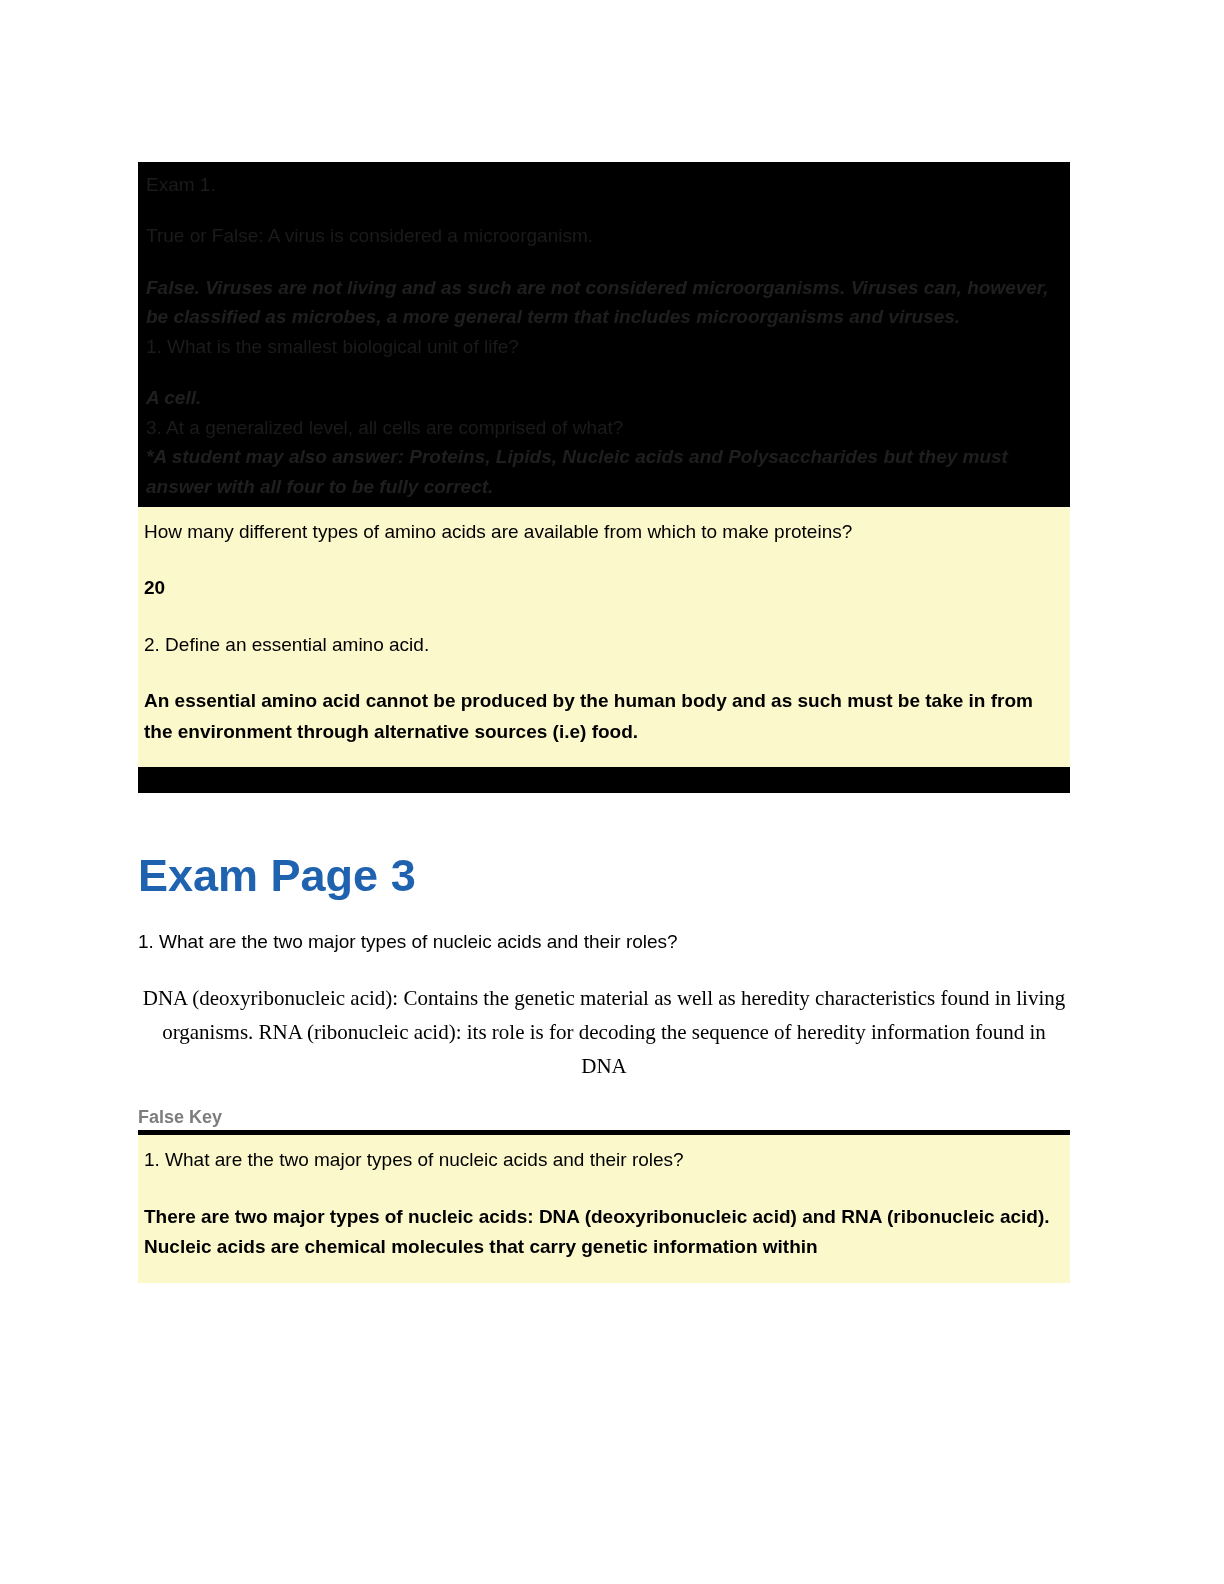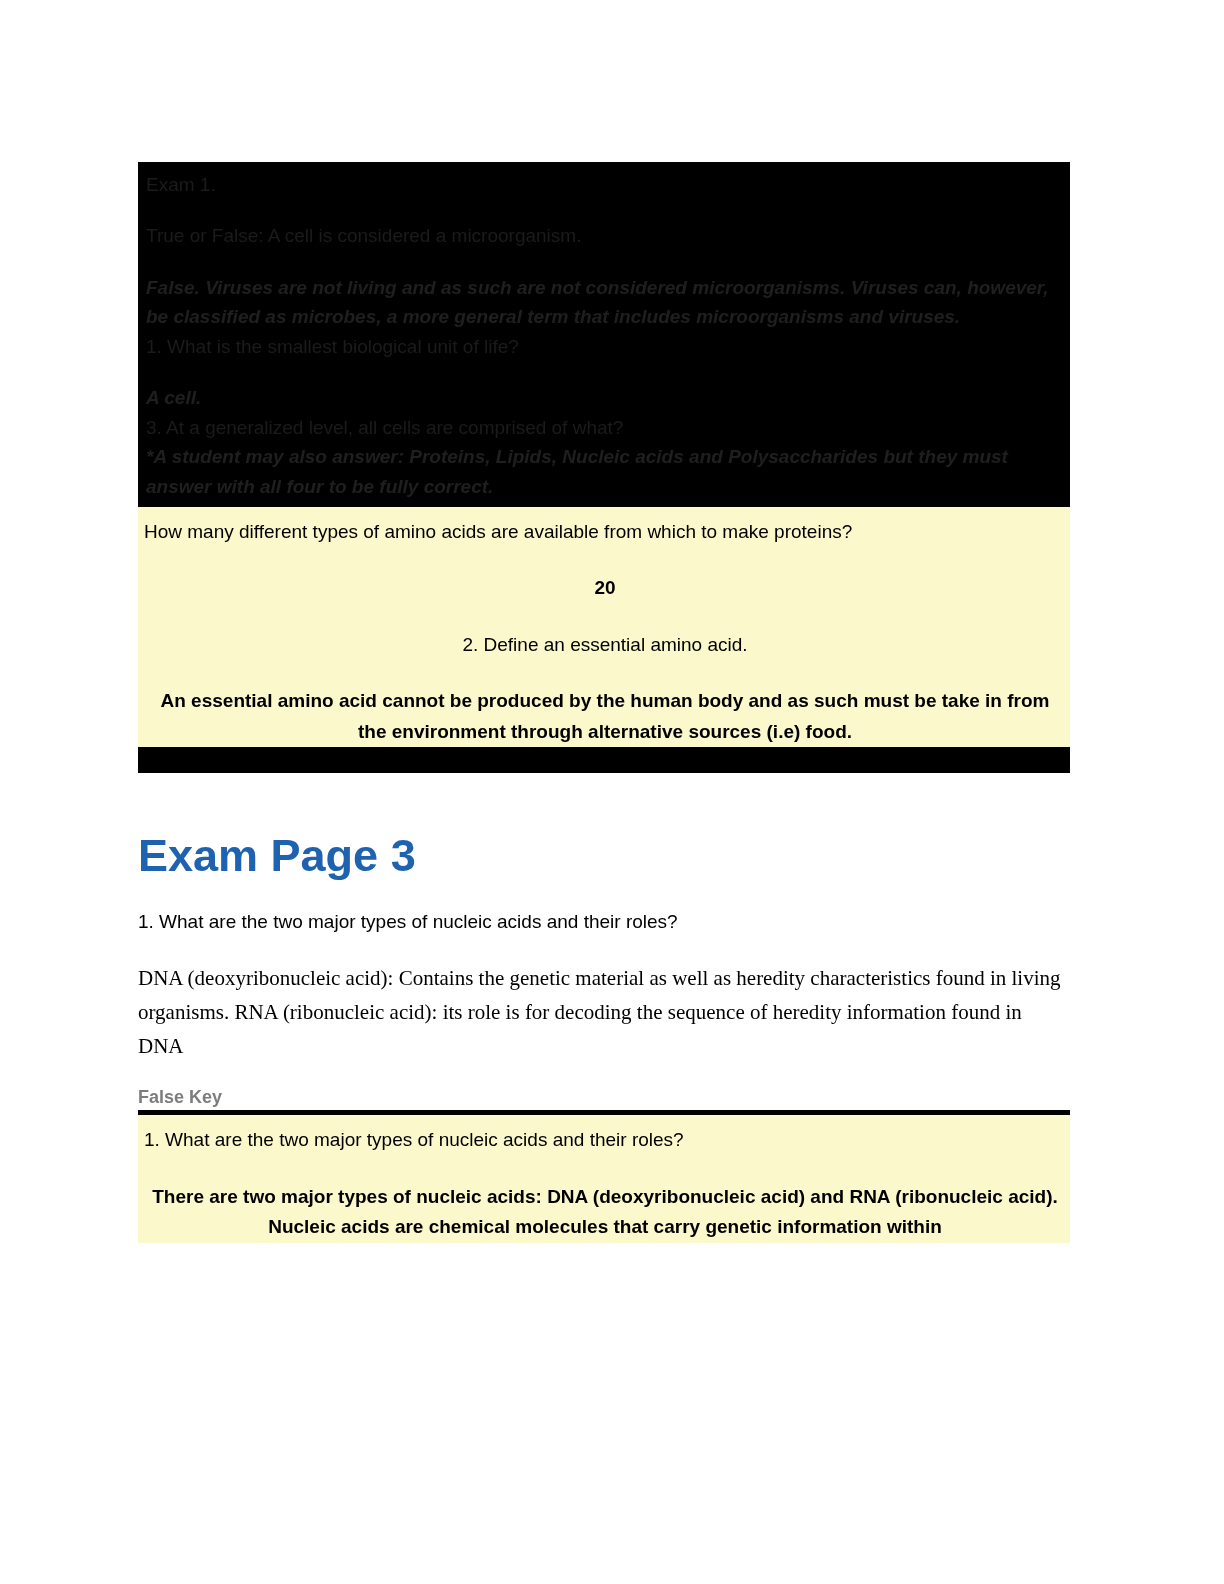--- a/index.html
+++ b/index.html
@@ -51,30 +51,29 @@
     font-weight: bold;
     color: #1f1f1f;
     font-style: italic;
   }
 
   
   .highlight {
     background: #fbf8cc;
     width: 932px;
     box-sizing: border-box;
-    padding: 10px 4px 0 6px;
+    padding: 10px 4px 20px 6px;
   }
   .highlight p {
     margin: 0;
     font-size: 19px;
     line-height: 1.6;
   }
   .highlight p.gap {
     margin-top: 26px;
-    text-align: center;
   }
   .highlight p.bold {
     font-weight: bold;
   }
 
   .blackbar {
     background: #000000;
     width: 932px;
     height: 26px;
   }
@@ -94,20 +93,21 @@
   .body-text {
     font-size: 19px;
     line-height: 1.6;
     margin: 0;
   }
   .serif-text {
     font-family: "Liberation Serif", serif;
     font-size: 21px;
     line-height: 1.62;
     margin: 0;
+    text-align: center;
   }
   .answer-key {
     font-size: 18px;
     font-weight: bold;
     color: #7d7d7d;
     margin: 0;
     padding-bottom: 2px;
   }
   .rule {
     border-top: 5px solid #000000;
@@ -116,21 +116,21 @@
   }
 </style>
 </head>
 <body>
 
 <div class="page">
   <div class="content">
 
     <div class="redacted">
       <p>Exam 1.</p>
-      <p class="gap">True or False: A cell is considered a microorganism.</p>
+      <p class="gap">True or False: A virus is considered a microorganism.</p>
       <p class="gap bold">False. Viruses are not living and as such are not considered microorganisms. Viruses can, however, be classified as microbes, a more general term that includes microorganisms and viruses.</p>
       <p>1. What is the smallest biological unit of life?</p>
       <p class="gap bold">A cell.</p>
       <p>3. At a generalized level, all cells are comprised of what?</p>
       <p class="bold">*A student may also answer: Proteins, Lipids, Nucleic acids and Polysaccharides but they must answer with all four to be fully correct.</p>
     </div>
 
     <div class="highlight">
       <p>How many different types of amino acids are available from which to make proteins?</p>
       <p class="gap bold">20</p>

